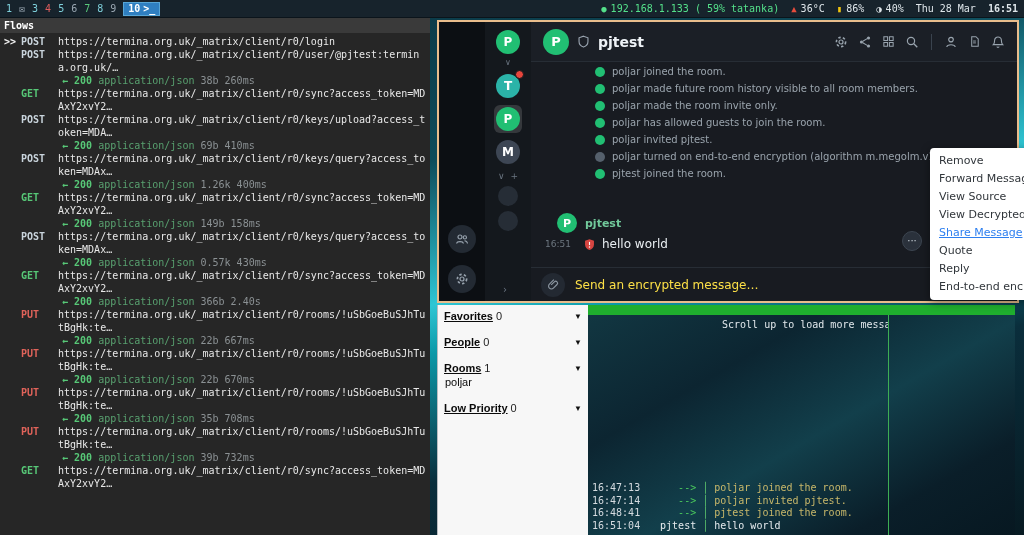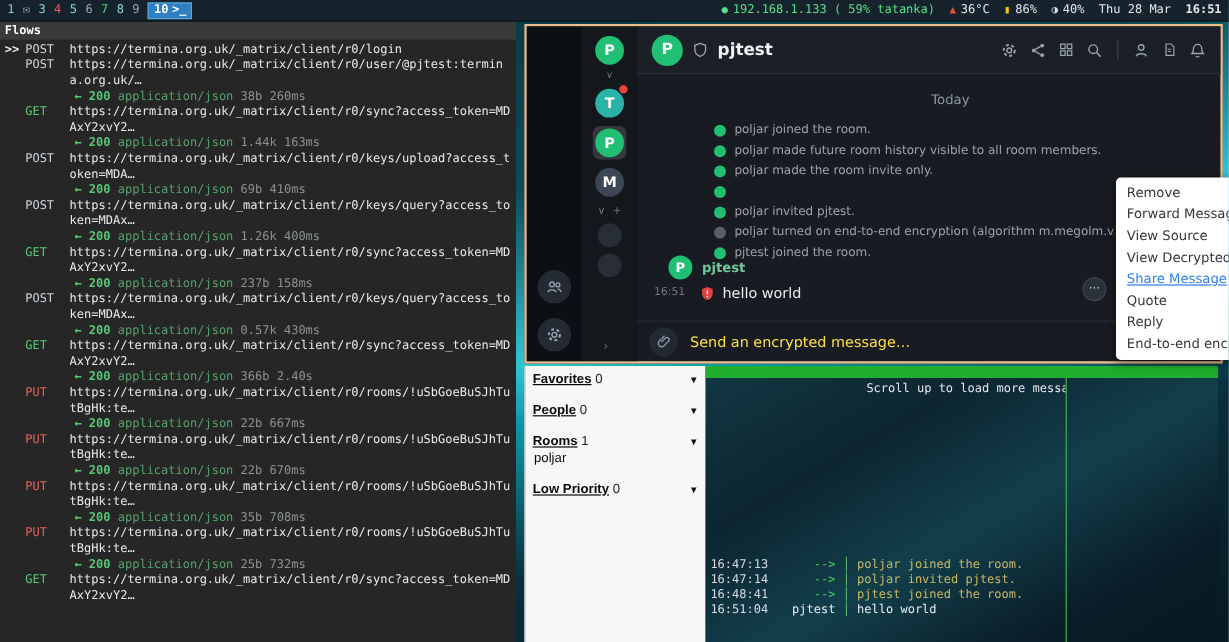--- a/index.html
+++ b/index.html
@@ -23,21 +23,21 @@
   .seg.time{font-weight:bold}
 
   
   .mitm{position:absolute;left:0;top:18px;width:430px;height:517px;background:#262626;
     font-family:"DejaVu Sans Mono",monospace;font-size:10px;line-height:13px;color:#e8e8e8;overflow:hidden;z-index:5}
   .mitm-title{background:#3a3a3a;color:#fff;font-weight:bold;padding:0 4px;height:15px;line-height:15px;margin-bottom:2px}
   .flows{padding:0 4px}
   .fl1{padding-left:54px;text-indent:-54px;word-break:break-all}
   .fhead{display:inline-block;width:54px;text-indent:0}
   .fmk{display:inline-block;width:17px;font-weight:bold;color:#f2f2f2}
-  .fm{font-weight:normal}
+  .fm{font-weight:bold}
   .mGET{color:#57c877}.mPOST{color:#c9d4dc}.mPUT{color:#e0635a}
   .furl{color:#e8e8e8}
   .fresp{padding-left:58px;white-space:nowrap}
   .fst{color:#57c877;font-weight:bold}
   .fmime{color:#58a06f}
   .fmeta{color:#8b9194}
 
   
   .element{position:absolute;left:437px;top:20px;width:582px;height:283px;background:#181b21;
     border:2px solid #e9bd8c;z-index:10;color:#eef2f6}
@@ -107,21 +107,21 @@
   .qroom{height:14px;padding-left:1px}
 
   
   .weechat{position:absolute;left:588px;top:305px;width:427px;height:230px;overflow:hidden;z-index:5;
     font-family:"DejaVu Sans Mono",monospace;font-size:10px;
     background:linear-gradient(150deg,#123843 0%,#0c2531 30%,#123f4b 55%,#0a1e29 80%,#071821 100%)}
   .wtitle{position:absolute;left:0;top:0;right:0;height:10px;background:#1fae2e}
   .wchat{position:absolute;left:0;top:10px;width:300px;bottom:0;overflow:hidden}
   .wnotice{position:absolute;left:134px;top:4px;white-space:nowrap;color:#e2e8ec}
   .wsepline{position:absolute;left:300px;top:10px;bottom:0;width:1px;background:#3dae54}
-  .wlines{position:absolute;left:4px;bottom:20px;white-space:nowrap;line-height:12.4px}
+  .wlines{position:absolute;left:4px;bottom:3px;white-space:nowrap;line-height:12.4px}
   .wtime{color:#d5dbe0}
   .wpre{display:inline-block;width:56px;text-align:right}
   .pjoin{color:#4ccc5d}
   .pnick{color:#e6ebee}
   .wsep{color:#5ec76d}
   .tjoin{color:#c9b86a}
   .tchat{color:#e6ebee}
 </style>
 </head>
 <body>
@@ -169,33 +169,32 @@
   <div class="flows">
       <div class="flow">
         <div class="fl1"><span class="fhead"><span class="fmk">&gt;&gt;</span><span class="fm mPOST">POST</span></span><span class="furl">https://termina.org.uk/_matrix/client/r0/login</span></div>
       </div>
       <div class="flow">
         <div class="fl1"><span class="fhead"><span class="fmk"></span><span class="fm mPOST">POST</span></span><span class="furl">https://termina.org.uk/_matrix/client/r0/user/@pjtest:termina.org.uk/…</span></div>
         <div class="fresp"><span class="fst">← 200 </span><span class="fmime">application/json </span><span class="fmeta">38b 260ms</span></div>
       </div>
       <div class="flow">
         <div class="fl1"><span class="fhead"><span class="fmk"></span><span class="fm mGET">GET</span></span><span class="furl">https://termina.org.uk/_matrix/client/r0/sync?access_token=MDAxY2xvY2…</span></div>
-        <div class="fresp"><span class="fst">← 200 </span><span class="fmime">application/json </span><span class="fmeta">1.44k 163ms</span></div>
       </div>
       <div class="flow">
         <div class="fl1"><span class="fhead"><span class="fmk"></span><span class="fm mPOST">POST</span></span><span class="furl">https://termina.org.uk/_matrix/client/r0/keys/upload?access_token=MDA…</span></div>
         <div class="fresp"><span class="fst">← 200 </span><span class="fmime">application/json </span><span class="fmeta">69b 410ms</span></div>
       </div>
       <div class="flow">
         <div class="fl1"><span class="fhead"><span class="fmk"></span><span class="fm mPOST">POST</span></span><span class="furl">https://termina.org.uk/_matrix/client/r0/keys/query?access_token=MDAx…</span></div>
         <div class="fresp"><span class="fst">← 200 </span><span class="fmime">application/json </span><span class="fmeta">1.26k 400ms</span></div>
       </div>
       <div class="flow">
         <div class="fl1"><span class="fhead"><span class="fmk"></span><span class="fm mGET">GET</span></span><span class="furl">https://termina.org.uk/_matrix/client/r0/sync?access_token=MDAxY2xvY2…</span></div>
-        <div class="fresp"><span class="fst">← 200 </span><span class="fmime">application/json </span><span class="fmeta">237b 158ms</span></div>
+        <div class="fresp"><span class="fst">← 200 </span><span class="fmime">application/json </span><span class="fmeta">149b 158ms</span></div>
       </div>
       <div class="flow">
         <div class="fl1"><span class="fhead"><span class="fmk"></span><span class="fm mPOST">POST</span></span><span class="furl">https://termina.org.uk/_matrix/client/r0/keys/query?access_token=MDAx…</span></div>
         <div class="fresp"><span class="fst">← 200 </span><span class="fmime">application/json </span><span class="fmeta">0.57k 430ms</span></div>
       </div>
       <div class="flow">
         <div class="fl1"><span class="fhead"><span class="fmk"></span><span class="fm mGET">GET</span></span><span class="furl">https://termina.org.uk/_matrix/client/r0/sync?access_token=MDAxY2xvY2…</span></div>
         <div class="fresp"><span class="fst">← 200 </span><span class="fmime">application/json </span><span class="fmeta">366b 2.40s</span></div>
       </div>
       <div class="flow">
@@ -205,21 +204,21 @@
       <div class="flow">
         <div class="fl1"><span class="fhead"><span class="fmk"></span><span class="fm mPUT">PUT</span></span><span class="furl">https://termina.org.uk/_matrix/client/r0/rooms/!uSbGoeBuSJhTutBgHk:te…</span></div>
         <div class="fresp"><span class="fst">← 200 </span><span class="fmime">application/json </span><span class="fmeta">22b 670ms</span></div>
       </div>
       <div class="flow">
         <div class="fl1"><span class="fhead"><span class="fmk"></span><span class="fm mPUT">PUT</span></span><span class="furl">https://termina.org.uk/_matrix/client/r0/rooms/!uSbGoeBuSJhTutBgHk:te…</span></div>
         <div class="fresp"><span class="fst">← 200 </span><span class="fmime">application/json </span><span class="fmeta">35b 708ms</span></div>
       </div>
       <div class="flow">
         <div class="fl1"><span class="fhead"><span class="fmk"></span><span class="fm mPUT">PUT</span></span><span class="furl">https://termina.org.uk/_matrix/client/r0/rooms/!uSbGoeBuSJhTutBgHk:te…</span></div>
-        <div class="fresp"><span class="fst">← 200 </span><span class="fmime">application/json </span><span class="fmeta">25b 732ms</span></div>
+        <div class="fresp"><span class="fst">← 200 </span><span class="fmime">application/json </span><span class="fmeta">39b 732ms</span></div>
       </div>
       <div class="flow">
         <div class="fl1"><span class="fhead"><span class="fmk"></span><span class="fm mGET">GET</span></span><span class="furl">https://termina.org.uk/_matrix/client/r0/sync?access_token=MDAxY2xvY2…</span></div>
       </div>
     </div>
 </div>
 
 <div class="element">
   <div class="stripA">
     <div class="sa-btn" style="top:203px">
@@ -312,36 +311,36 @@
             <svg width="14" height="14" viewBox="0 0 14 14">
               <path d="M7 2a3.4 3.4 0 0 1 3.4 3.4c0 2.6.7 3.6 1.3 4.2H2.3c.6-.6 1.3-1.6 1.3-4.2A3.4 3.4 0 0 1 7 2z" fill="none" stroke="currentColor" stroke-width="1.1"></path>
               <path d="M5.8 11.6a1.3 1.3 0 0 0 2.4 0" fill="none" stroke="currentColor" stroke-width="1.1"></path>
             </svg>
           </span>
       </div>
     </div>
 
     <div class="etl">
       <div class="tl-events">
-        <div class="date-sep">Today</div>
         <div>
             <div class="ev">
               <span class="evdot av"></span>
               <span class="evtxt">poljar joined the room.</span>
             </div>
             <div class="ev">
               <span class="evdot av"></span>
               <span class="evtxt">poljar made future room history visible to all room members.</span>
             </div>
             <div class="ev">
               <span class="evdot av"></span>
               <span class="evtxt">poljar made the room invite only.</span>
             </div>
             <div class="ev">
               <span class="evdot av"></span>
+              <span class="evtxt">poljar has allowed guests to join the room.</span>
             </div>
             <div class="ev">
               <span class="evdot av"></span>
               <span class="evtxt">poljar invited pjtest.</span>
             </div>
             <div class="ev">
               <span class="evdot lock"></span>
               <span class="evtxt">poljar turned on end-to-end encryption (algorithm m.megolm.v1.aes-sha2).</span>
             </div>
             <div class="ev">

